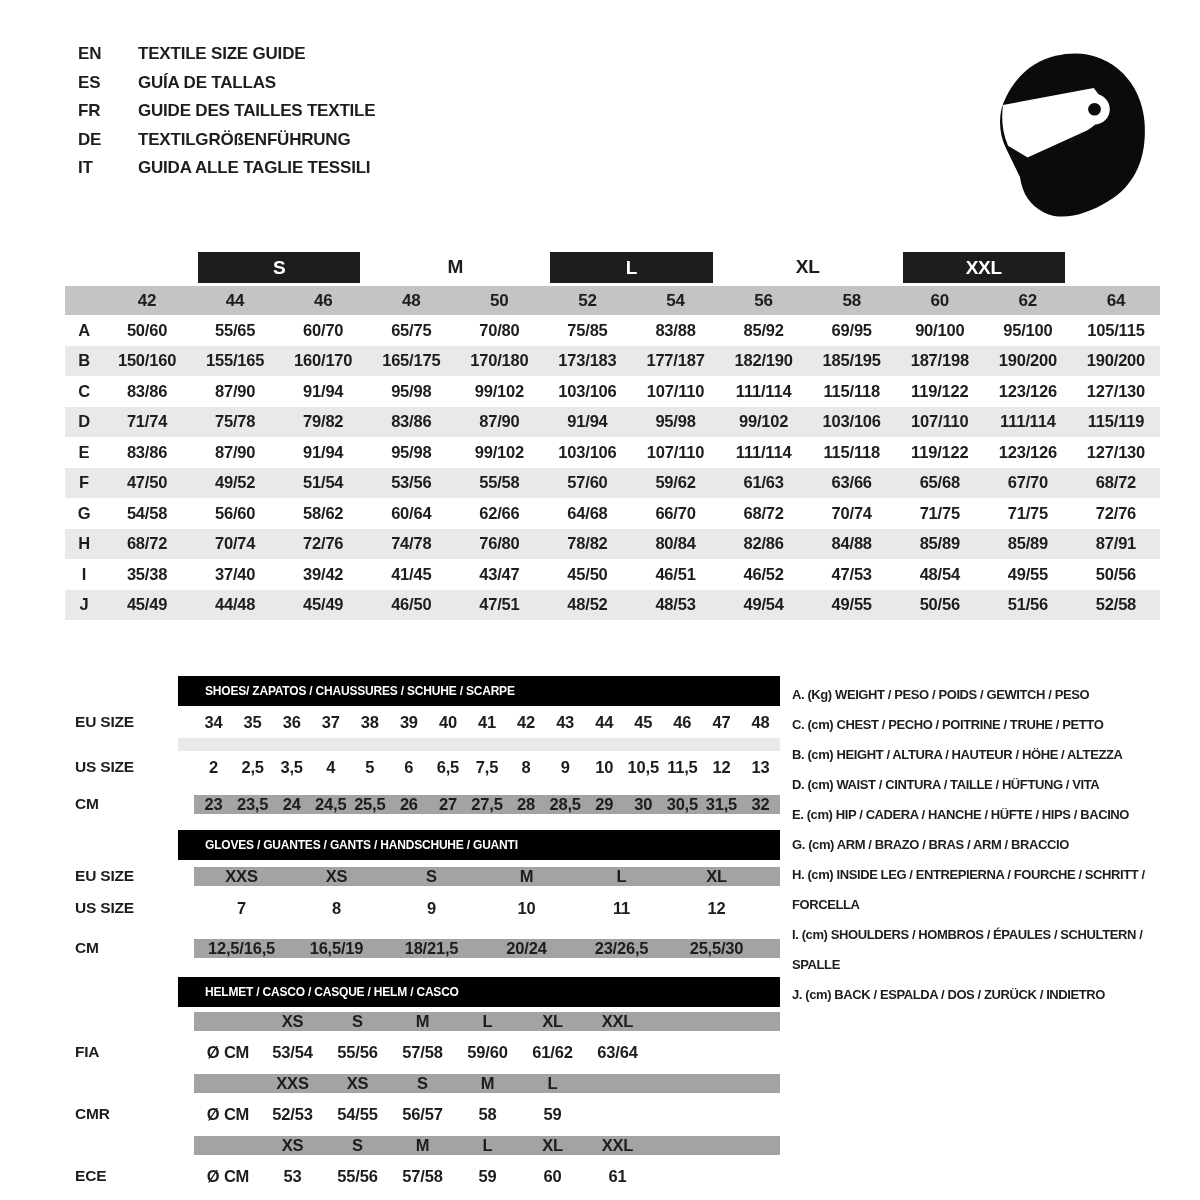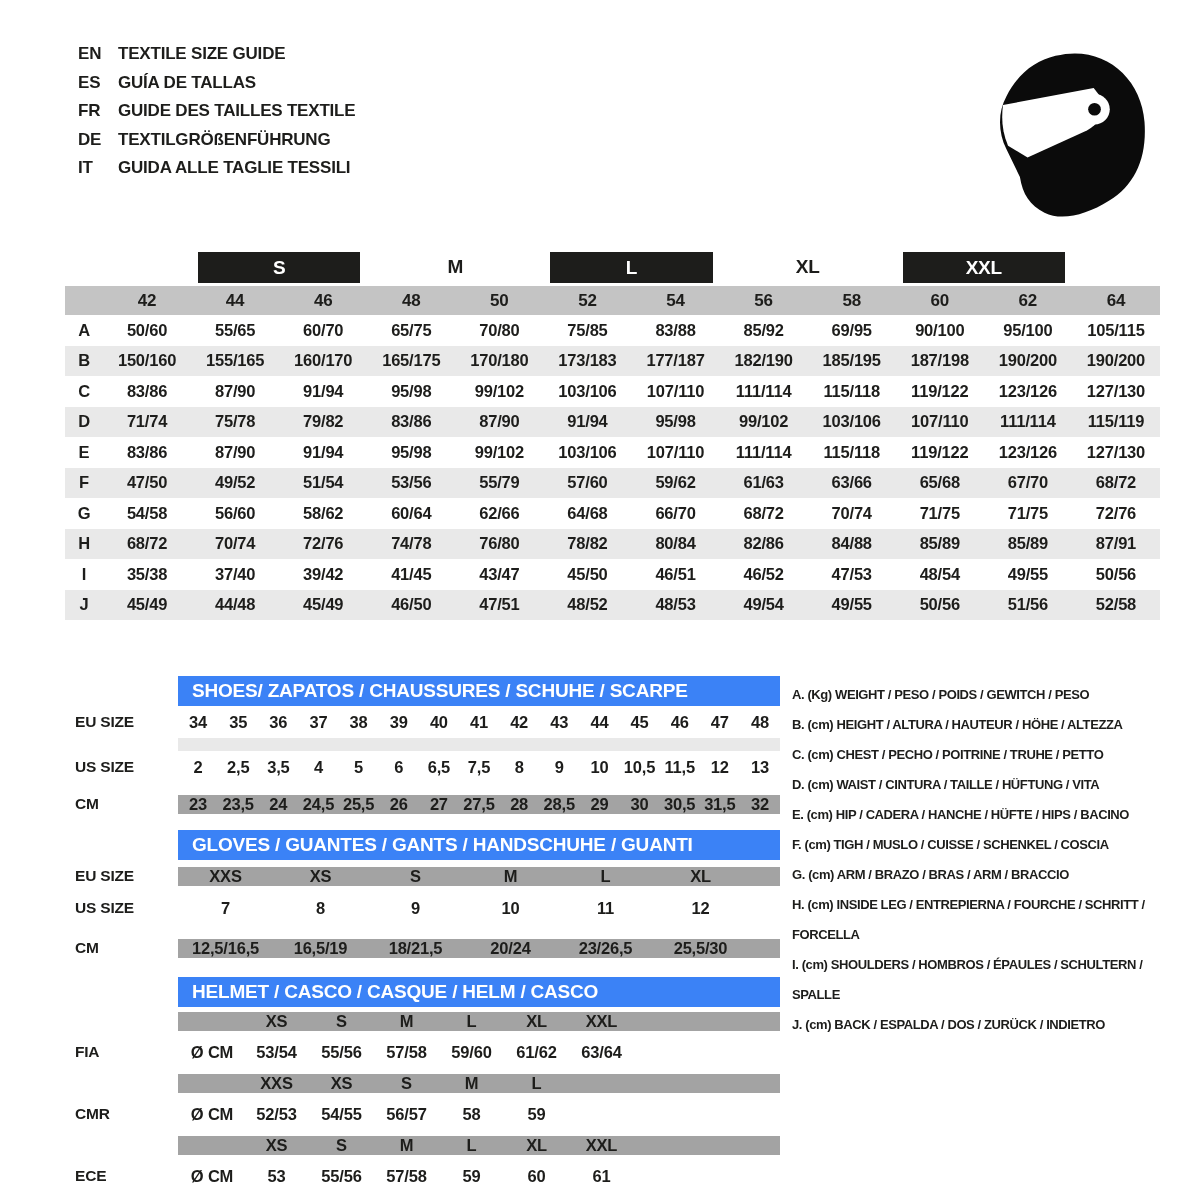--- a/index.html
+++ b/index.html
@@ -5,21 +5,21 @@
   * { margin:0; padding:0; box-sizing:border-box; }
   html,body { background:#ffffff; }
   .page {
     position:relative; width:1200px; height:1200px; background:#fff;
     font-family:"Liberation Sans", sans-serif; font-weight:700; color:#1d1d1b;
     overflow:hidden; letter-spacing:-0.2px;
   }
 
   
   .langs { position:absolute; left:78px; top:40px; }
-  .lang-row { display:flex; line-height:28.5px; font-size:17px; }
+  .lang-row { display:flex; line-height:28.5px; font-size:17px;gap:20px; }
   .lang-code { width:40px; }
   .helmet-wrap { position:absolute; left:975px; top:38px; width:178px; height:190px; }
 
   
   .main-table { position:absolute; left:65px; top:250px; width:1095px; }
   .grid-row { display:grid; grid-template-columns:38px repeat(12,1fr); align-items:center; }
   .group-row { height:34px; margin-bottom:2px; }
   .gbox { background:#1d1d1b; color:#fff; text-align:center; font-size:19px;
           height:31px; line-height:31px; margin:0 7px; }
   .gtxt { text-align:center; font-size:19px; }
@@ -29,30 +29,30 @@
   .drow.alt { background:#e9e9e9; }
   .drow .rlabel { text-align:center; font-size:16.5px; }
   .drow .cell { text-align:center; white-space:nowrap; }
 
   
   .lower { position:absolute; left:65px; top:676px; width:1095px; display:flex; gap:12px; }
   .left-tables { width:715px; }
   .srow { display:flex; align-items:center; }
   .olabel { width:113px; font-size:15.5px; padding-left:10px; }
   .vals { flex:1; position:relative; }
-  .bar { background:#3b82f6; color:#fff; height:30px; line-height:30px;
-         padding-left:14px; font-size:19px; white-space:nowrap; }
+  .bar { background:#000000; color:#fff; height:30px; line-height:30px;
+         padding-left:27px; font-size:12px; white-space:nowrap; }
   .grid15 { display:grid; grid-template-columns:repeat(15,1fr); text-align:center;
             font-size:16.5px; white-space:nowrap; }
   .grid6  { display:grid; grid-template-columns:repeat(6,95px); text-align:center;
             font-size:16.5px; }
   .hgrid  { display:grid; grid-template-columns:66px repeat(6,65px); text-align:center;
             font-size:16.5px; }
   .stripe { height:13px; background:#e9e9e9; }
-  .rowh { height:32px; display:flex; align-items:center; }
+  .rowh { height:32px; display:flex; align-items:center;gap:16px; }
   .rowh .vals > div { width:100%; }
   .bg-gray .vals { background:#a3a3a3; }
   .shoes .rowh, .gloves .rowh { height:32px; }
   .gap4 { height:5px; } .gap8 { height:8px; } .gap10 { height:10px; } .gap12 { height:13px; }
   .helmet-lrow { height:28px; }
   .helmet-drow { height:34px; }
   .unit-cell { text-align:center; padding-left:2px; }
 
   
   .legend { width:368px; padding-top:4px; }
@@ -196,21 +196,21 @@
           <div class="cell">119/122</div>
           <div class="cell">123/126</div>
           <div class="cell">127/130</div>
         </div>
         <div class="grid-row drow alt">
           <div class="rlabel">F</div>
           <div class="cell">47/50</div>
           <div class="cell">49/52</div>
           <div class="cell">51/54</div>
           <div class="cell">53/56</div>
-          <div class="cell">55/79</div>
+          <div class="cell">55/58</div>
           <div class="cell">57/60</div>
           <div class="cell">59/62</div>
           <div class="cell">61/63</div>
           <div class="cell">63/66</div>
           <div class="cell">65/68</div>
           <div class="cell">67/70</div>
           <div class="cell">68/72</div>
         </div>
         <div class="grid-row drow">
           <div class="rlabel">G</div>
@@ -507,25 +507,24 @@
                 </div>
               </div>
             </div>
           </div>
       </div>
 
     </div>
 
     <div class="legend">
         <div class="legend-item">A. (Kg) WEIGHT / PESO / POIDS / GEWITCH / PESO</div>
+        <div class="legend-item">C. (cm) CHEST / PECHO / POITRINE / TRUHE / PETTO</div>
         <div class="legend-item">B. (cm) HEIGHT / ALTURA / HAUTEUR / HÖHE / ALTEZZA</div>
-        <div class="legend-item">C. (cm) CHEST / PECHO / POITRINE / TRUHE / PETTO</div>
         <div class="legend-item">D. (cm) WAIST / CINTURA / TAILLE / HÜFTUNG / VITA</div>
         <div class="legend-item">E. (cm) HIP / CADERA / HANCHE / HÜFTE / HIPS / BACINO</div>
-        <div class="legend-item">F. (cm) TIGH / MUSLO / CUISSE / SCHENKEL / COSCIA</div>
         <div class="legend-item">G. (cm) ARM / BRAZO / BRAS / ARM / BRACCIO</div>
         <div class="legend-item">H. (cm) INSIDE LEG / ENTREPIERNA / FOURCHE / SCHRITT / FORCELLA</div>
         <div class="legend-item">I. (cm) SHOULDERS / HOMBROS / ÉPAULES / SCHULTERN / SPALLE</div>
         <div class="legend-item">J. (cm) BACK / ESPALDA / DOS / ZURÜCK / INDIETRO</div>
       </div>
   </div>
 
 </div>
 
 </body></html>

